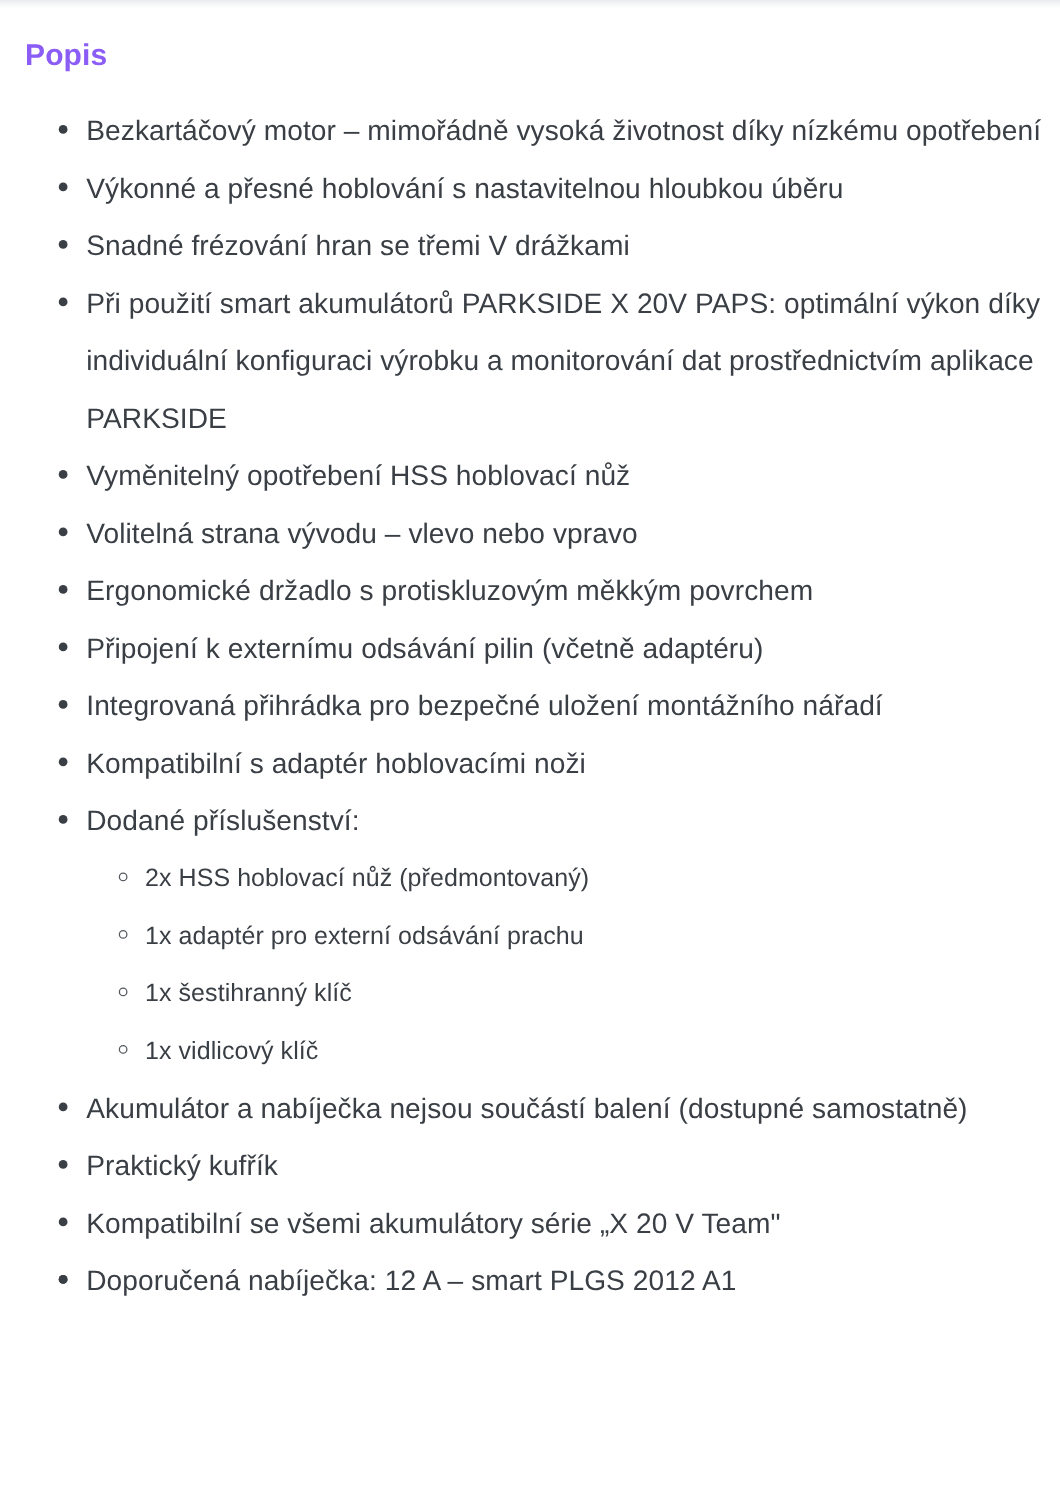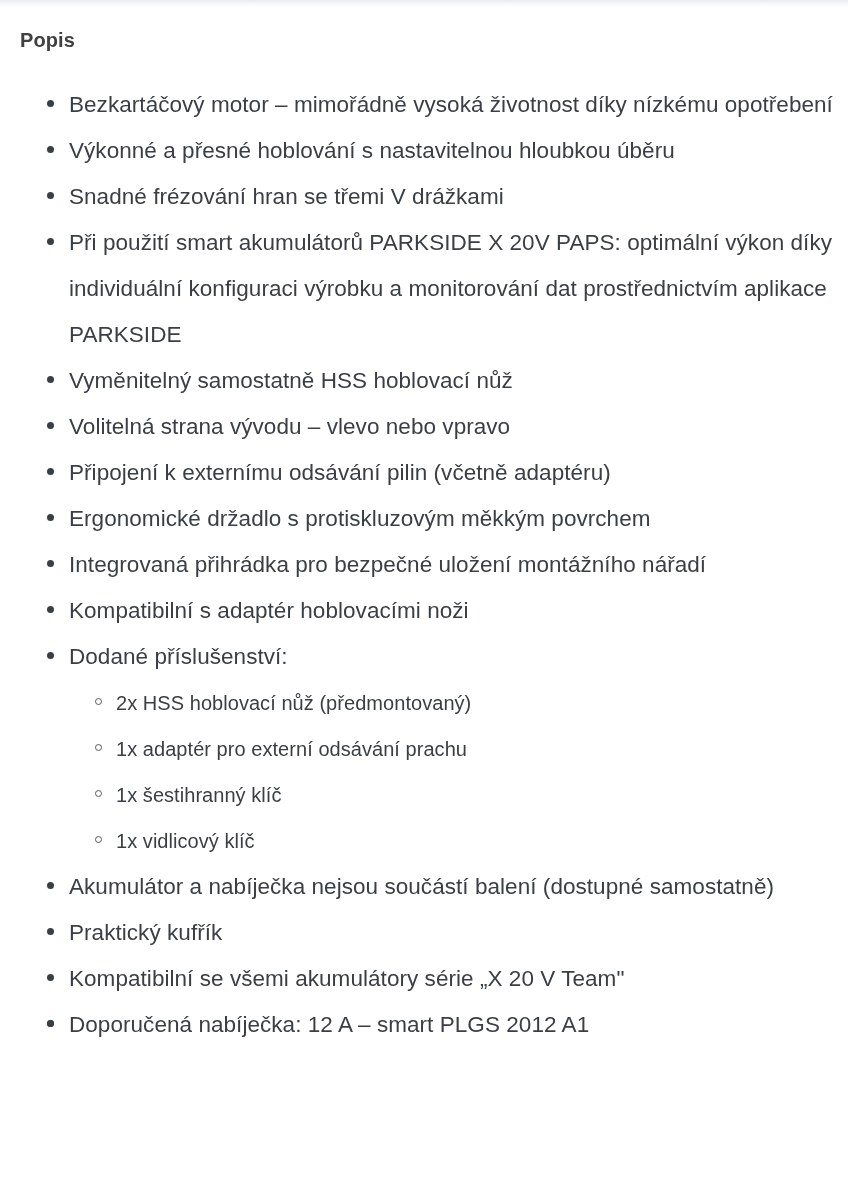--- a/index.html
+++ b/index.html
@@ -28,23 +28,23 @@
 
   .page {
     position: relative;
     padding: 0;
   }
 
   .section-title {
     position: absolute;
     top: 11px;
     left: 20px;
-    font-size: 20px;
+    font-size: 24px;
     font-weight: bold;
-    color: #404040;
+    color: #8b5cf6;
     letter-spacing: 0.1px;
     line-height: 1.2;
   }
 
   .desc-list {
     position: absolute;
     top: 78px;
     left: 0;
     width: 848px;
     margin: 4px;
@@ -126,36 +126,36 @@
       <span>Snadné frézování hran se třemi V drážkami</span>
     </li>
 
     <li>
       <span class="bullet"></span>
       <span>Při použití smart akumulátorů PARKSIDE X 20V PAPS: optimální výkon díky individuální konfiguraci výrobku a monitorování dat prostřednictvím aplikace PARKSIDE</span>
     </li>
 
     <li>
       <span class="bullet"></span>
-      <span>Vyměnitelný samostatně HSS hoblovací nůž</span>
+      <span>Vyměnitelný opotřebení HSS hoblovací nůž</span>
     </li>
 
     <li>
       <span class="bullet"></span>
       <span>Volitelná strana vývodu – vlevo nebo vpravo</span>
     </li>
 
     <li>
       <span class="bullet"></span>
+      <span>Ergonomické držadlo s protiskluzovým měkkým povrchem</span>
+    </li>
+
+    <li>
+      <span class="bullet"></span>
       <span>Připojení k externímu odsávání pilin (včetně adaptéru)</span>
-    </li>
-
-    <li>
-      <span class="bullet"></span>
-      <span>Ergonomické držadlo s protiskluzovým měkkým povrchem</span>
     </li>
 
     <li>
       <span class="bullet"></span>
       <span>Integrovaná přihrádka pro bezpečné uložení montážního nářadí</span>
     </li>
 
     <li>
       <span class="bullet"></span>
       <span>Kompatibilní s adaptér hoblovacími noži</span>

